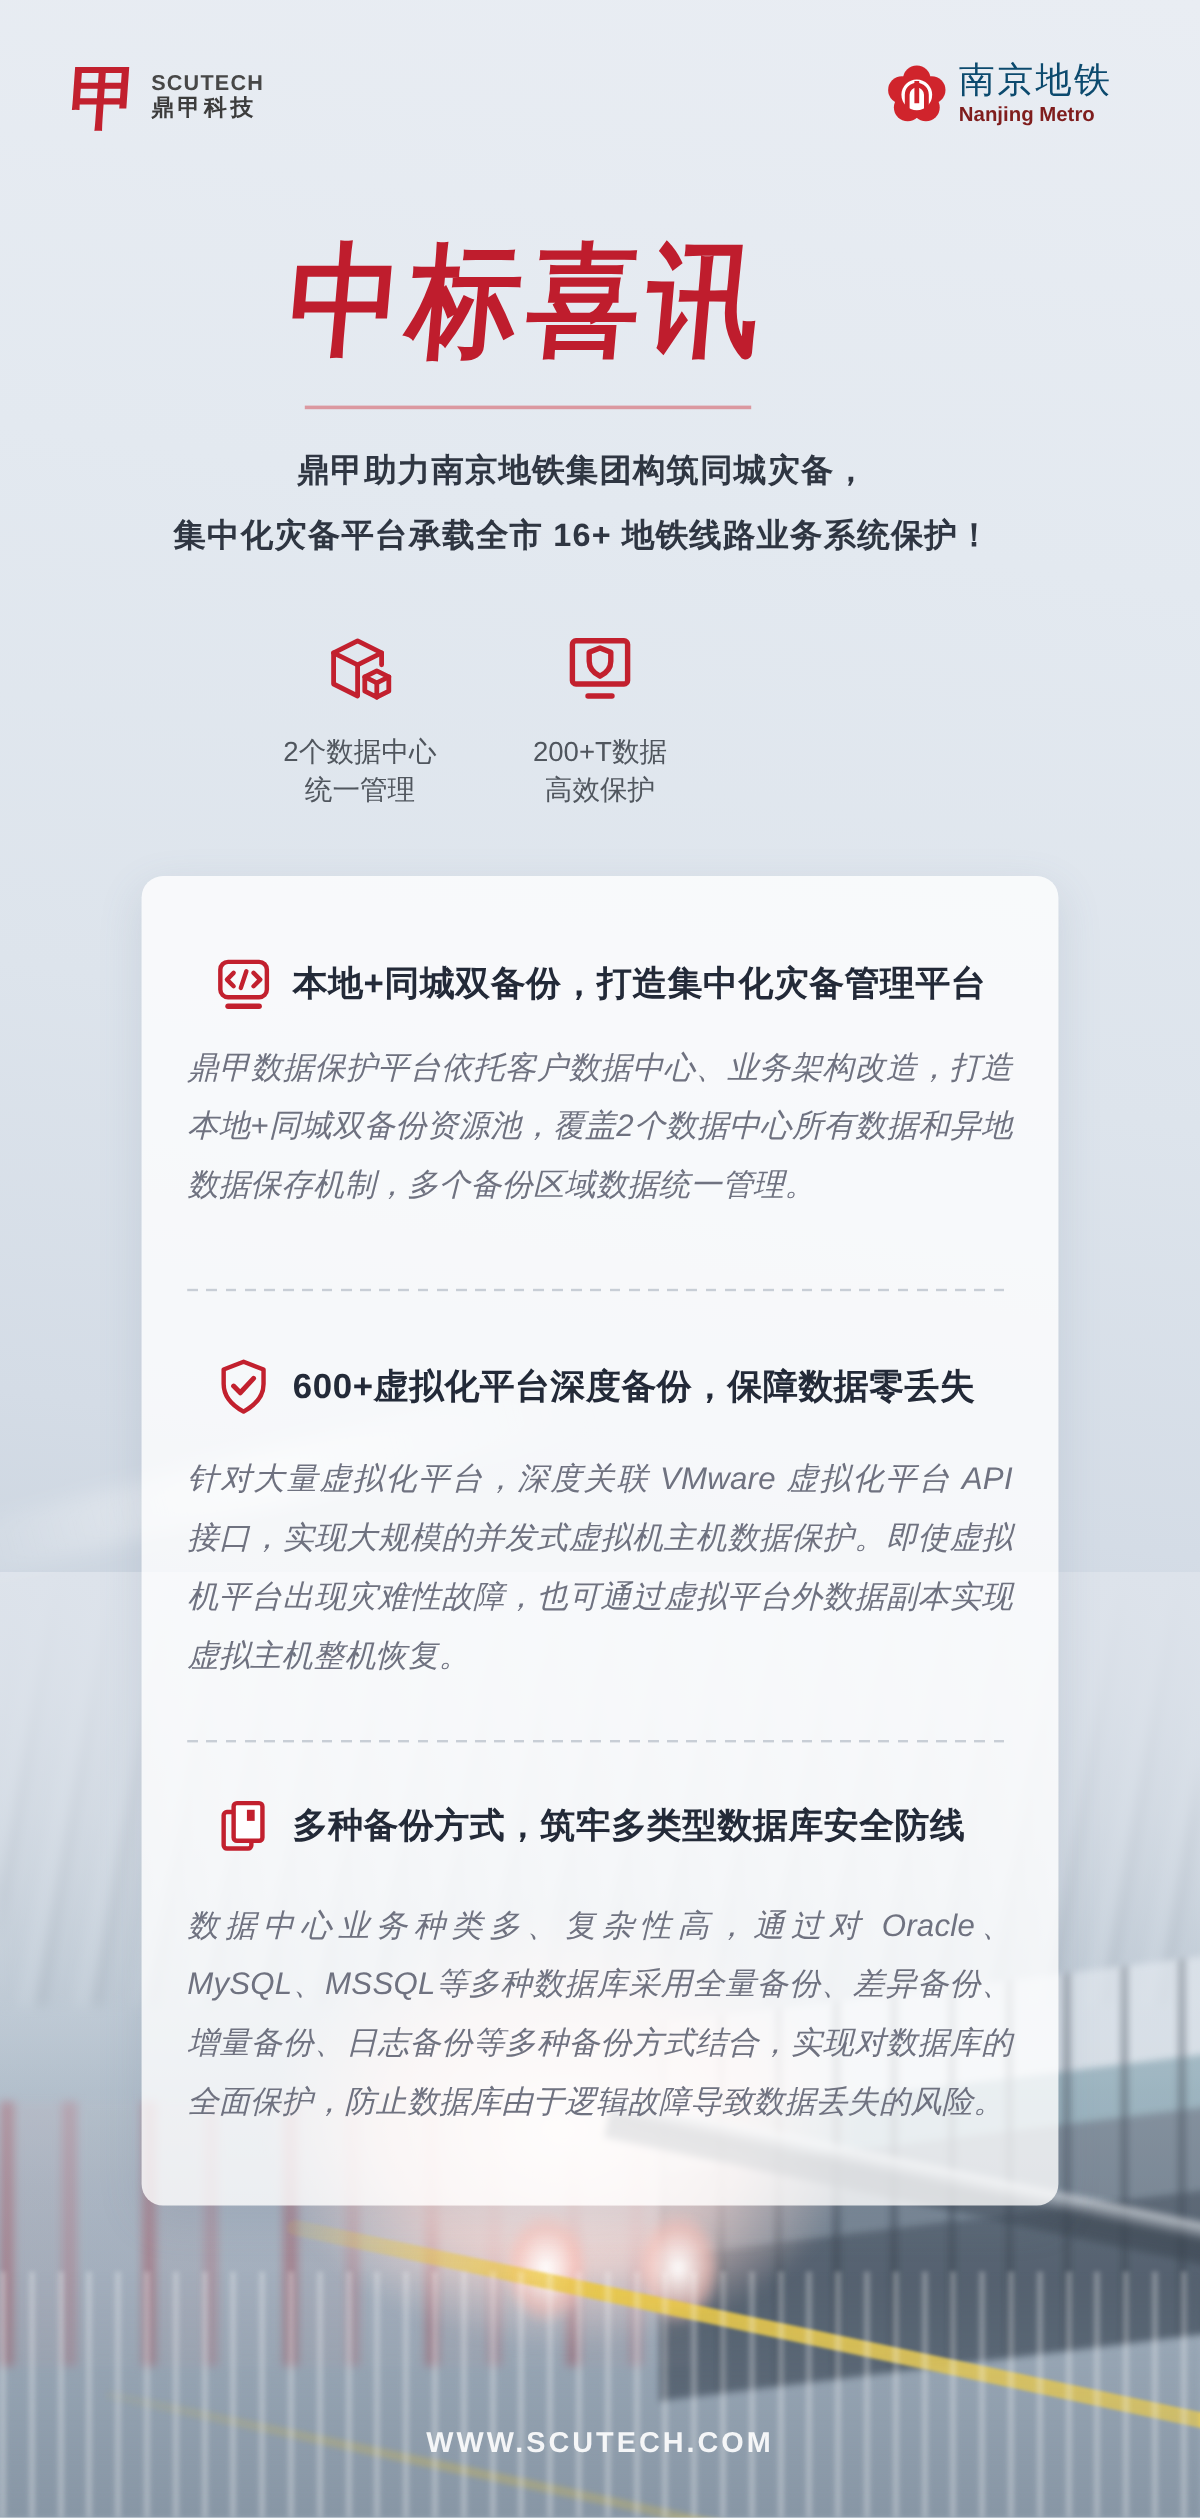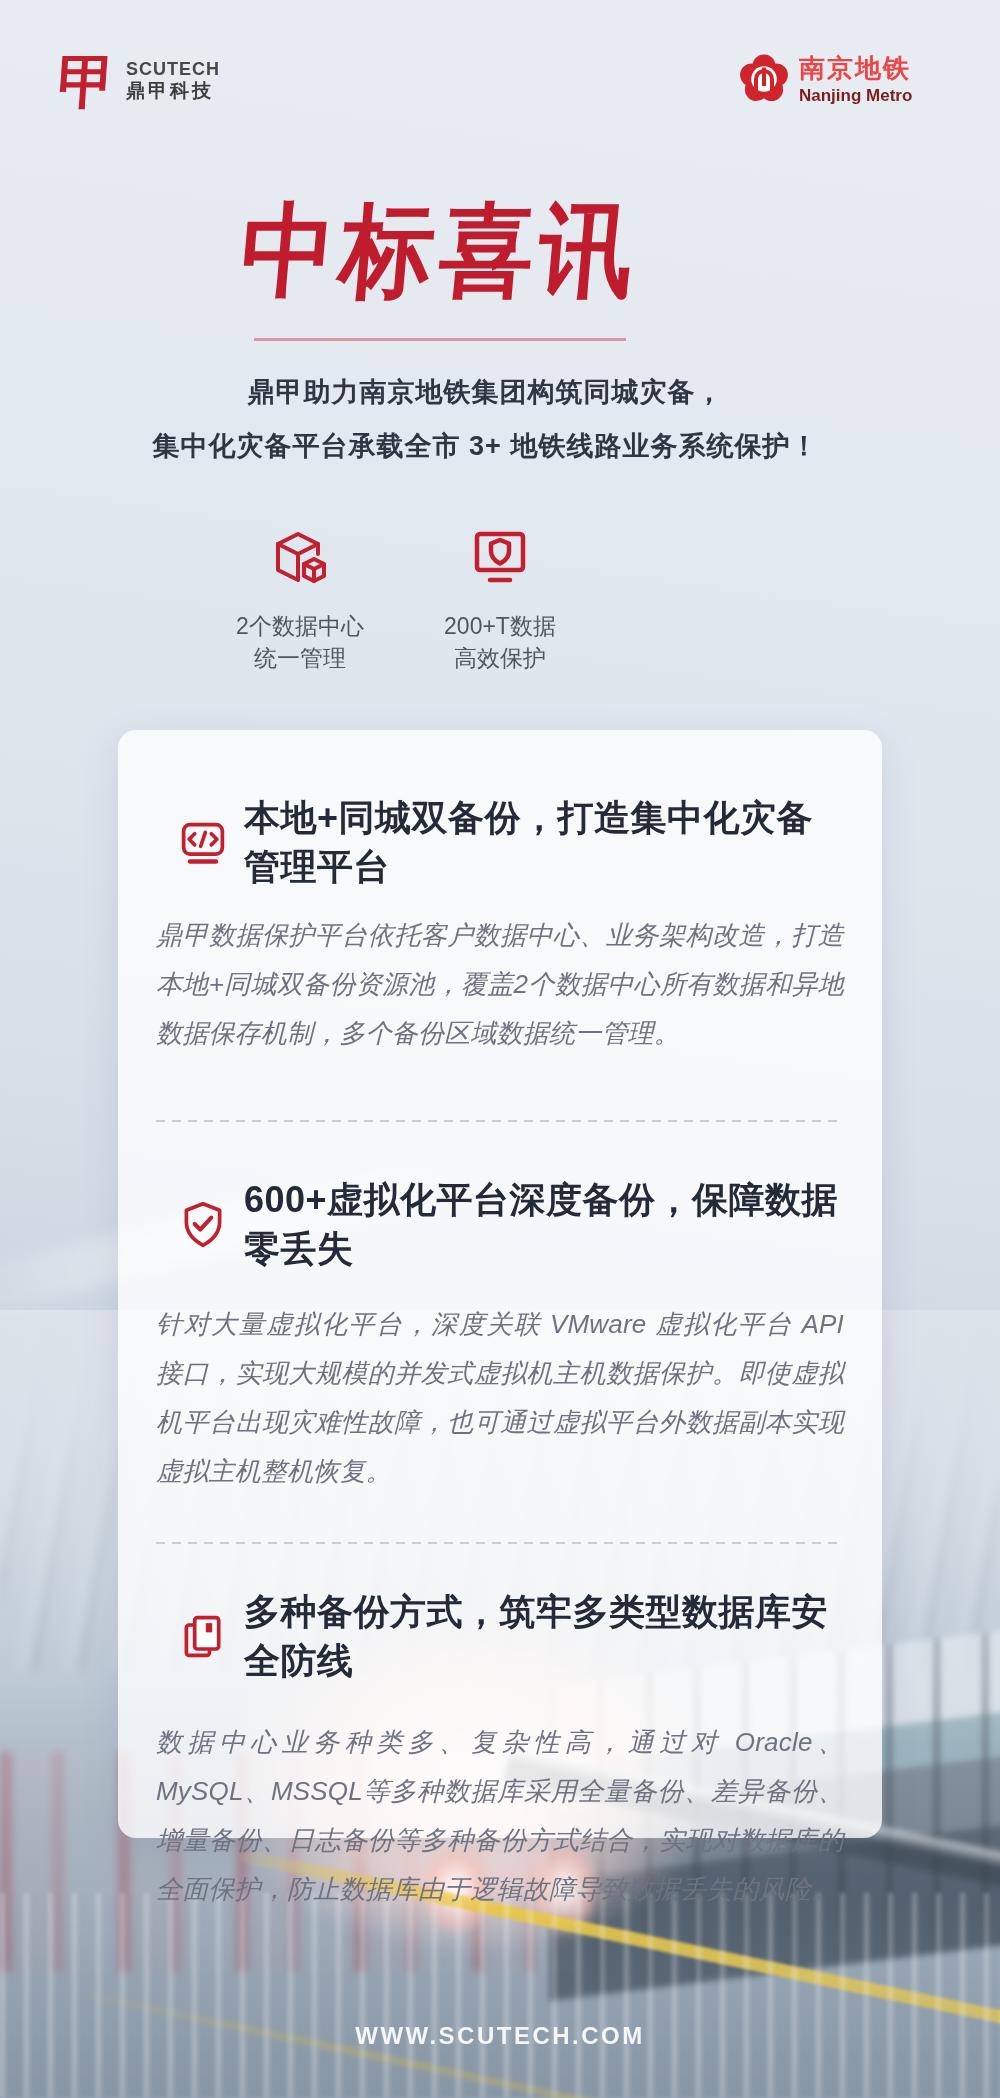--- a/index.html
+++ b/index.html
@@ -53,21 +53,21 @@
     background:linear-gradient(90deg, rgba(255,255,255,0), rgba(255,255,255,.5), rgba(255,255,255,0));
     transform:rotate(-14deg); filter:blur(8px); }
 
   
   #scutech-logo{ left:58px; top:50px; z-index:2; display:flex; align-items:center; }
   #scutech-text{ margin-left:6px; display:flex; flex-direction:column; }
   .scu-en{ font-size:18px; font-weight:800; color:#474747; letter-spacing:1px; line-height:20px; }
   .scu-cn{ font-size:19px; font-weight:700; color:#3C3C3C; letter-spacing:3px; line-height:22px; margin-top:1px; }
   #metro-logo{ left:738px; top:52px; z-index:2; display:flex; align-items:center; }
   #metro-text{ margin-left:9px; display:flex; flex-direction:column; }
-  .metro-cn{ font-size:26px; font-weight:700; color:#ef4444; letter-spacing:2px; line-height:32px; }
+  .metro-cn{ font-size:30px; font-weight:400; color:#0c4a6e; letter-spacing:2px; line-height:32px; }
   .metro-en{ font-size:17px; font-weight:800; color:#7f1d1d; line-height:19px; margin-top:2px; }
 
   
   #title-row{ left:0; top:192px; width:880px; text-align:center; z-index:2; }
   #main-title{ display:inline-block; font-size:102px; line-height:118px; font-weight:900;
     color:#BF1D2D; letter-spacing:6px; transform:skewX(-5deg) scaleX(.92); }
   #title-underline{ left:254px; top:338px; width:372px; height:3px; background:#DB98A0; z-index:2; }
   .subtitle{ left:0; width:971px; text-align:center; z-index:2;
     font-size:27px; font-weight:700; color:#2F3642; letter-spacing:1px; }
   #subtitle-1{ top:374px; }
@@ -80,21 +80,21 @@
   .stat-icon{ height:66px; display:flex; align-items:center; justify-content:center; }
   .stat-label{ margin-top:18px; font-size:23px; color:#50565E; line-height:32px; font-weight:500; }
 
   
   #card{ left:118px; top:730px; width:764px; height:1108px; z-index:2;
     background:rgba(255,255,255,.78); border-radius:18px;
     box-shadow:0 12px 36px rgba(96,114,138,.16); }
   .card-inner{ padding:0 38px; }
   .sec-head{ display:flex; align-items:center; }
   .sec-head svg{ flex:none; margin-left:23px; }
-  .sec-title{ margin-left:17px; font-size:36px; font-weight:700; color:#232A38; letter-spacing:.5px; }
+  .sec-title{ margin-left:17px; font-size:29px; font-weight:700; color:#232A38; letter-spacing:.5px; }
   .sec-body{ font-size:26px; color:#6F7280; line-height:49px; text-align:justify; letter-spacing:.2px;font-style:italic; }
   .divider{ height:2px; background:repeating-linear-gradient(90deg,#C8CED6 0 9px, transparent 9px 16px); }
   #head-1{ padding-top:64px; } #body-1{ margin-top:19px; }
   #div-1{ margin-top:62px; }
   #head-2{ margin-top:54px; } #body-2{ margin-top:26px; }
   #div-2{ margin-top:46px; }
   #head-3{ margin-top:44px; } #body-3{ margin-top:32px; }
 
   
   #footer{ left:0; top:2022px; width:1000px; text-align:center; z-index:3;
@@ -148,21 +148,21 @@
     <span class="metro-cn">南京地铁</span>
     <span class="metro-en">Nanjing Metro</span>
   </div>
 </div>
 
 <div id="title-row" class="abs">
   <div id="main-title">中标喜讯</div>
 </div>
 <div id="title-underline" class="abs"></div>
 <div id="subtitle-1" class="abs subtitle">鼎甲助力南京地铁集团构筑同城灾备，</div>
-<div id="subtitle-2" class="abs subtitle">集中化灾备平台承载全市 3+ 地铁线路业务系统保护！</div>
+<div id="subtitle-2" class="abs subtitle">集中化灾备平台承载全市 16+ 地铁线路业务系统保护！</div>
 
 <div id="stats" class="abs">
   <div class="stat">
     <div class="stat-icon">
       <svg width="64" height="64" viewBox="0 0 64 64">
         <g stroke="#C2202E" stroke-width="4" fill="none" stroke-linejoin="round" stroke-linecap="round">
           <path d="M10,17 L30,7 L50,17 L30,27 Z"></path>
           <path d="M10,17 V43 L30,53 V27"></path>
           <path d="M50,17 V27"></path>
           <path d="M36,37 L46,32 L56,37 L46,42 Z"></path>

